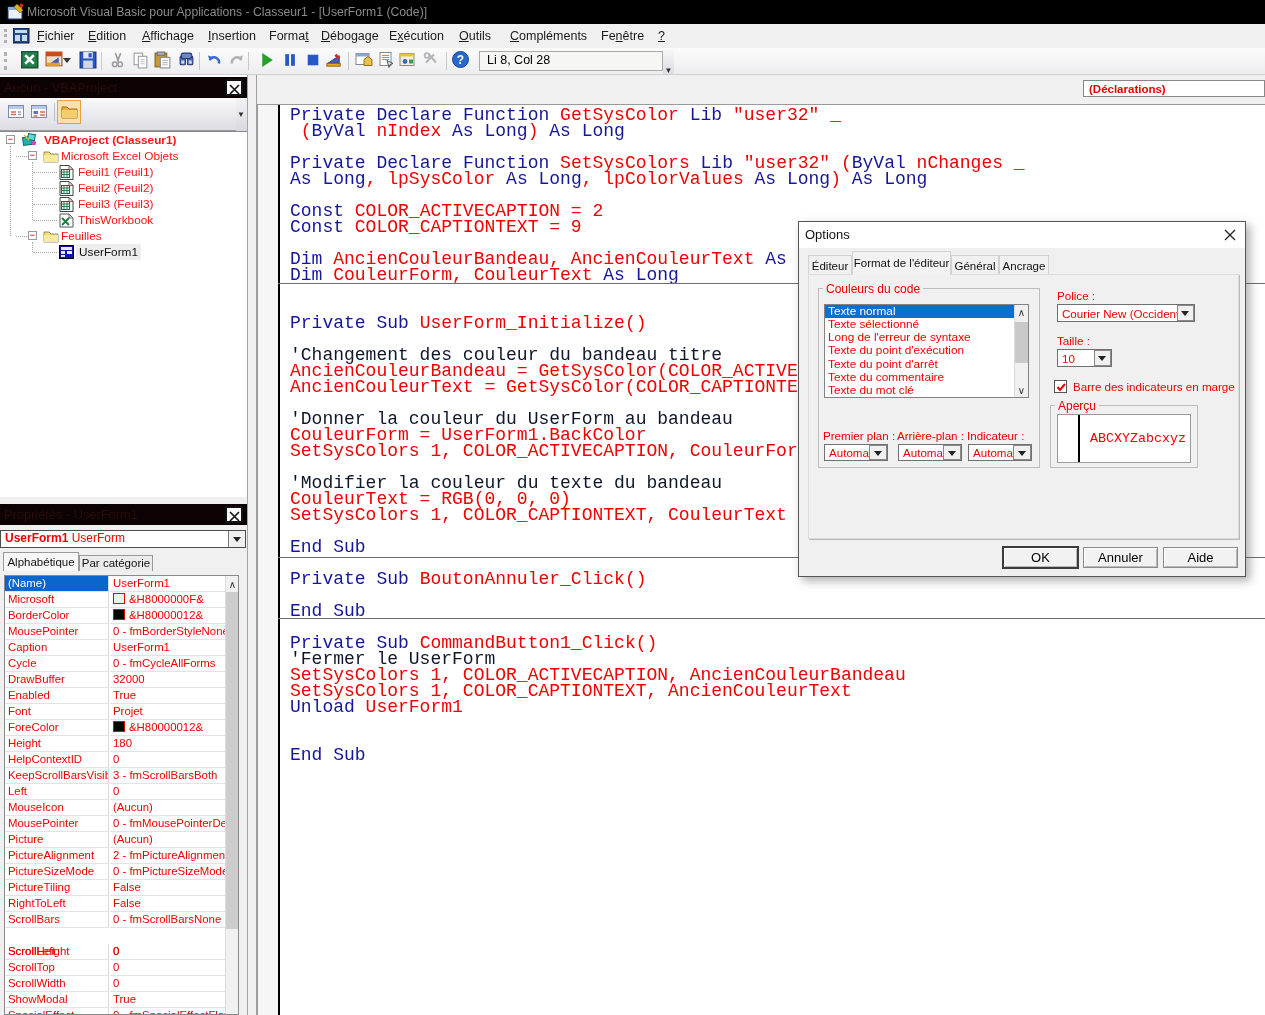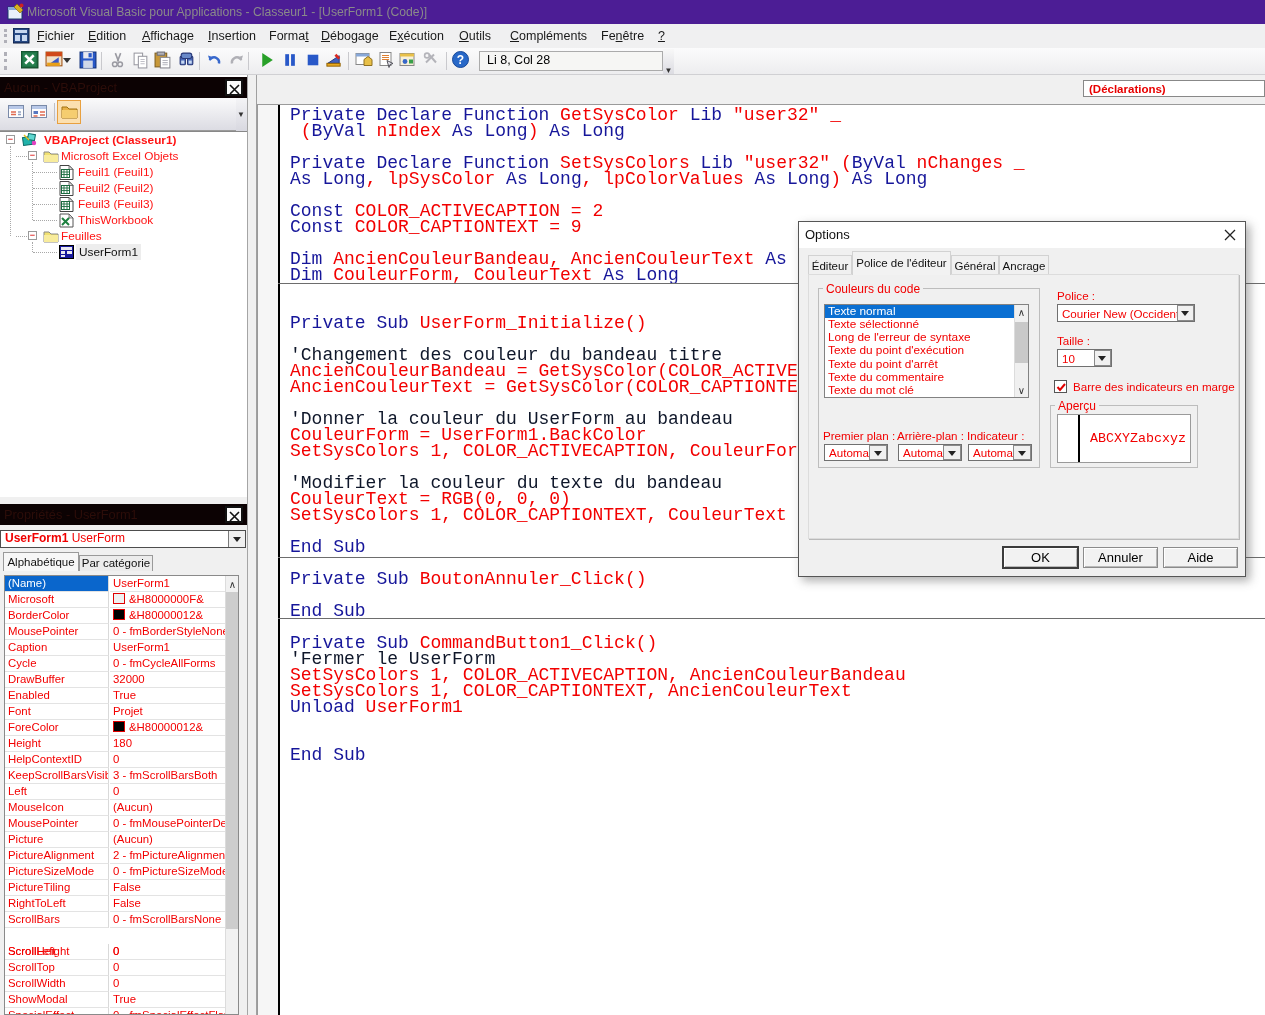--- a/index.html
+++ b/index.html
@@ -1,18 +1,18 @@
 <!DOCTYPE html>
 <html><head><meta charset="utf-8"><style>
 *{margin:0;padding:0;box-sizing:border-box}
 html,body{width:1265px;height:1015px;overflow:hidden;background:#fff;
 font-family:"Liberation Sans",sans-serif;-webkit-font-smoothing:antialiased}
 .abs{position:absolute}
 
-#titlebar{position:absolute;left:0;top:0;width:1265px;height:32px;background:#4c1d95}
+#titlebar{position:absolute;left:0;top:0;width:1265px;height:32px;background:#000000}
 #titlebar .txt{position:absolute;left:27px;top:5px;font-size:12.2px;color:#8a8a8a}
 #menubar{position:absolute;left:0;top:24px;width:1265px;height:24px;background:#f0f0f1}
 .mi{position:absolute;font-size:12.5px;color:#1a1a1a;top:0;line-height:24px;white-space:nowrap}
 #toolbar{position:absolute;left:0;top:48px;width:1265px;height:27px;
 background:linear-gradient(#fbfbfc,#ededef);border-bottom:1px solid #d0d0d3}
 .grip{position:absolute;width:3px;border-left:3px dotted #b0b0b8}
 .tsep{position:absolute;top:4px;width:1px;height:18px;background:#c9c9cd}
 .ibox{position:absolute;top:3px;width:18px;height:18px}
 #licol{position:absolute;left:479px;top:3px;width:184px;height:20px;background:#f6f6f4;
 border:1px solid #ababab;font-size:12.5px;color:#000;padding:1px 0 0 7px}
@@ -547,21 +547,21 @@
 <div class="psep" style="top:618px"></div>
 
 <div id="dlg"></div>
 <div id="dlgtitle" style="left:799px;top:222px;position:absolute">
  <div class="t">Options</div>
  <svg style="position:absolute;right:9px;top:7px" width="12" height="12" viewBox="0 0 12 12">
   <path d="M1 1 L11 11 M11 1 L1 11" stroke="#222" stroke-width="1.3"></path>
     </svg>
 </div>
 <div class="dtab" style="left:808px;top:255px;width:44px;height:20px;line-height:20px">Éditeur</div>
-<div class="dtab" style="left:852px;top:251px;width:99px;height:24px;line-height:22px;z-index:3;background:#f2f2f2">Police de l'éditeur</div>
+<div class="dtab" style="left:852px;top:251px;width:99px;height:24px;line-height:22px;z-index:3;background:#f2f2f2">Format de l'éditeur</div>
 <div class="dtab" style="left:951px;top:255px;width:48px;height:20px;line-height:20px">Général</div>
 <div class="dtab" style="left:999px;top:255px;width:50px;height:20px;line-height:20px">Ancrage</div>
 <div id="tabpage" style="left:808px;top:274px;width:431px;height:265px;position:absolute"></div>
 
 <div class="grp" style="left:818px;top:288px;width:222px;height:180px"></div>
 <div class="grplab" style="left:823px;top:282px">Couleurs du code</div>
 <div id="olist">
 <div class="oli sel">Texte normal</div>
 <div class="oli ">Texte sélectionné</div>
 <div class="oli ">Long de l'erreur de syntaxe</div>

